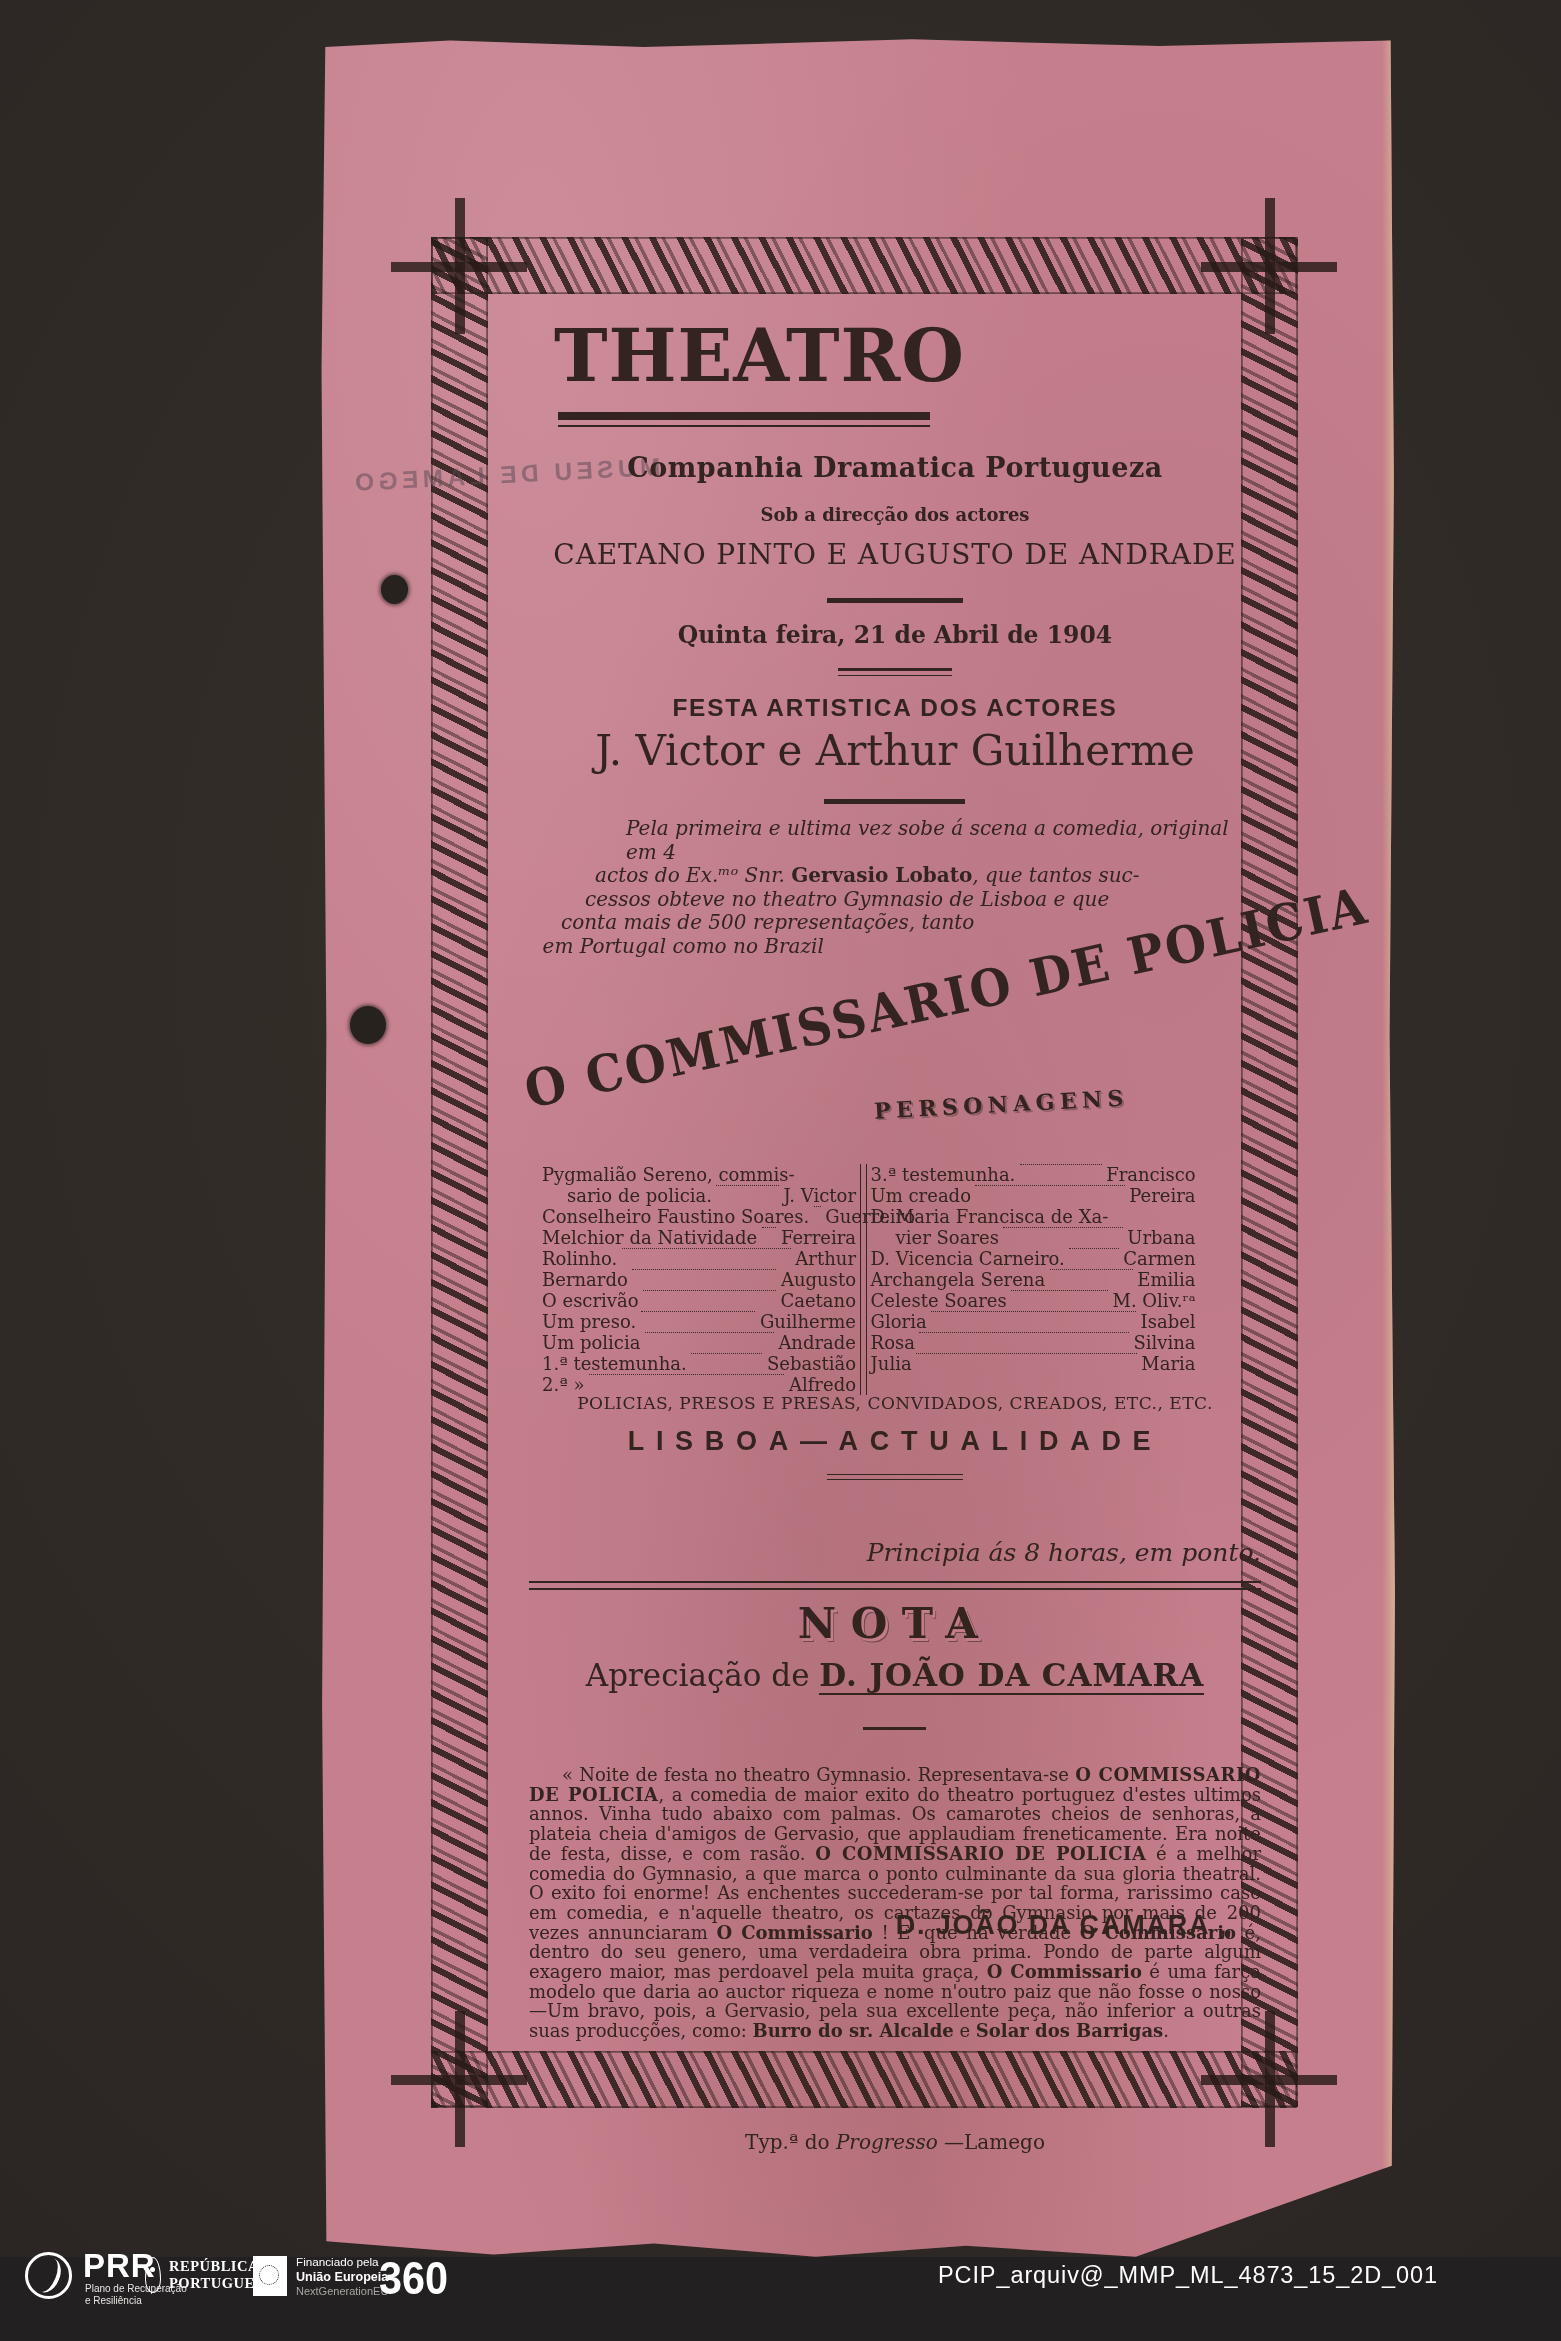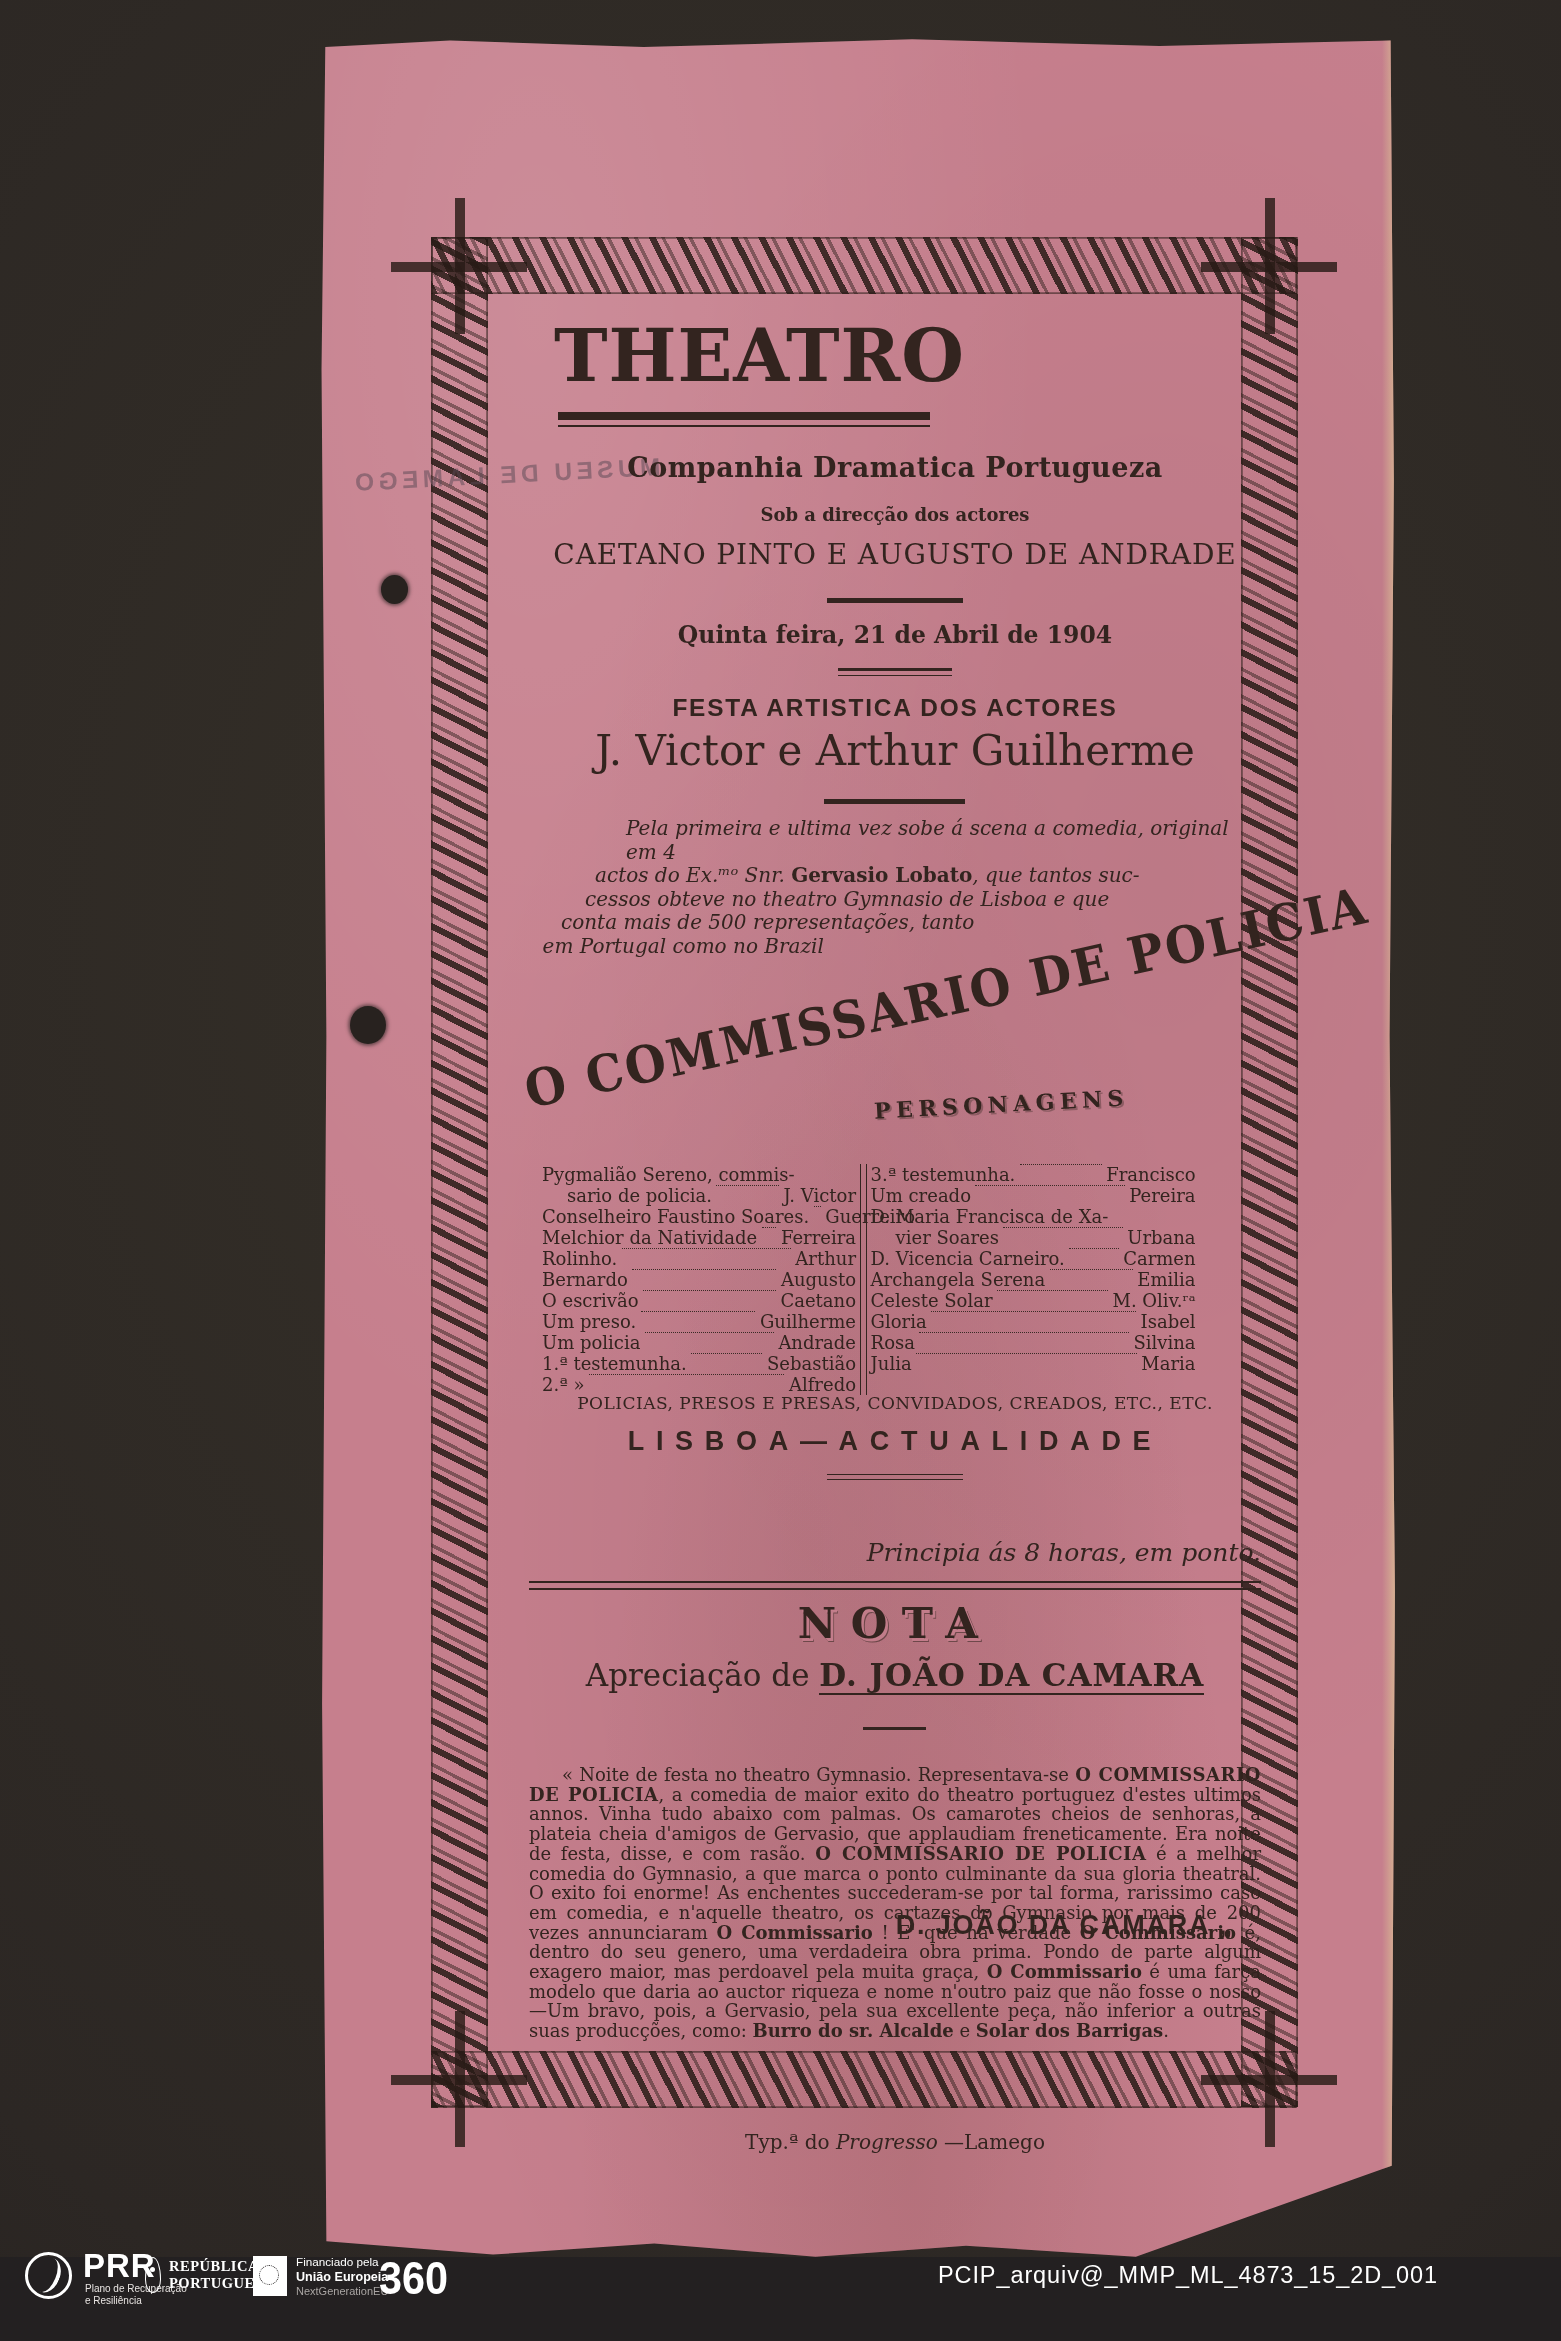--- a/index.html
+++ b/index.html
@@ -248,21 +248,21 @@
             <span class="role">D. Vicencia Carneiro.</span>
             <span class="leader"></span>
             <span class="actor">Carmen</span>
           </div>
         <div class="cast-row">
             <span class="role">Archangela Serena</span>
             <span class="leader"></span>
             <span class="actor">Emilia</span>
           </div>
         <div class="cast-row">
-            <span class="role">Celeste Solar</span>
+            <span class="role">Celeste Soares</span>
             <span class="leader"></span>
             <span class="actor">M. Oliv.ʳᵃ</span>
           </div>
         <div class="cast-row">
             <span class="role">Gloria</span>
             <span class="leader"></span>
             <span class="actor">Isabel</span>
           </div>
         <div class="cast-row">
             <span class="role">Rosa</span>

